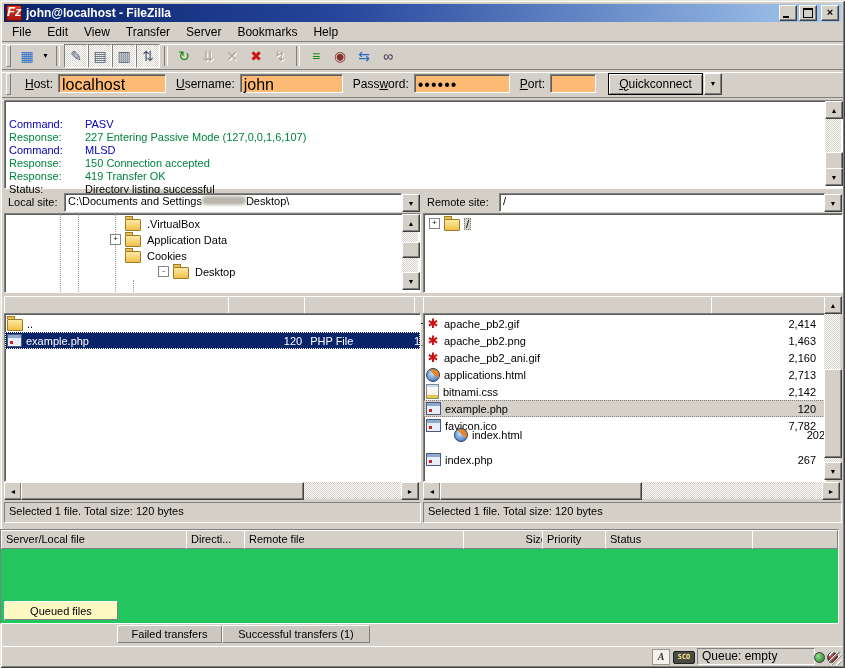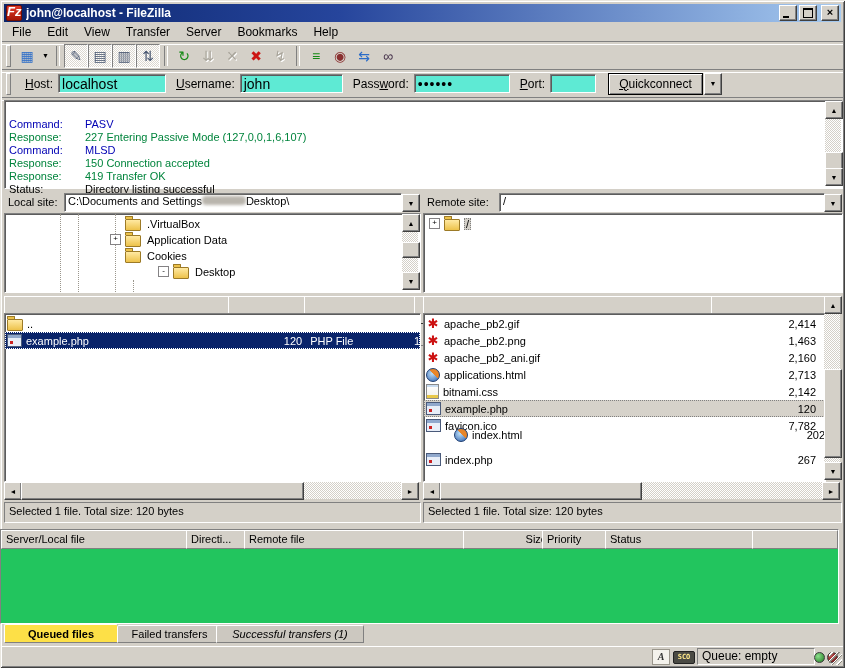--- a/index.html
+++ b/index.html
@@ -38,21 +38,21 @@
   .tbtn[data-color="green"]{color:#168a16;}
   .tbtn[data-color="red"]{color:#cc1512;}
   .tbtn[data-color="blue"]{color:#2b6cc8;}
   .tbtn[data-color="maroon"]{color:#8a3030;}
   .tbtn[data-color="dark"]{color:#45314a;}
   .tsep{width:2px;height:20px;border-left:1px solid #808080;border-right:1px solid #fff;margin:0 4px;flex:0 0 auto;}
   .ddbtn{width:13px;height:22px;display:flex;align-items:center;justify-content:center;font-size:7px;flex:0 0 auto;}
   
   .quickbar{position:absolute;left:4px;top:71px;right:4px;height:25px;display:flex;align-items:center;}
   .qlabel{margin:0 5px 0 10px;font-size:12px;white-space:nowrap;}
-  .tfield{height:15px;background:#5eead4;padding:1px 3px;font-size:14px;
+  .tfield{height:15px;background:#fdba74;padding:1px 3px;font-size:16px;
     border:1px solid;border-color:#808080 #fff #fff #808080;box-shadow:inset 1px 1px 0 #5c5c5c;}
   .qbtn{margin-left:12px;height:20px;padding:0 10px;background:#d4d0c8;font-size:12px;display:flex;align-items:center;
     border:1px solid #000;box-shadow:inset 1px 1px 0 #fff,inset -1px -1px 0 #808080;}
   .qdd{width:16px;height:20px;background:#d4d0c8;display:flex;align-items:center;justify-content:center;font-size:7px;
     border:1px solid;border-color:#fff #404040 #404040 #fff;box-shadow:inset -1px -1px 0 #808080;margin-left:1px;}
   
   .logbox{position:absolute;left:4px;top:100px;width:837px;height:87px;background:#fff;}
   .logline{position:relative;height:13px;line-height:13px;white-space:nowrap;}
   .logline .lab{position:absolute;left:4px;}
   .logline .msg{position:absolute;left:80px;}
@@ -113,21 +113,21 @@
     border:1px solid;border-color:#808080 #fff #fff #808080;}
   
   .queuebox{position:absolute;left:0;top:529px;width:837px;height:93px;background:#22c55e;
     border:1px solid;border-color:#808080 #fff #fff #808080;}
   .qhdr{position:absolute;top:0;height:17px;background:#d4d0c8;line-height:16px;padding:0 4px;white-space:nowrap;overflow:hidden;
     border:1px solid;border-color:#fff #808080 #808080 #fff;}
   .qhdr.num{text-align:right;}
   
   .tab{position:absolute;top:625px;height:16px;background:#ccc8c0;display:flex;align-items:center;justify-content:center;
     border:1px solid;border-color:#fff #808080 #808080 #fff;border-radius:2px 2px 0 0;padding:0 10px;}
-  .tab.active{background:#fde047;font-weight:bold;height:17px;top:624px;}
+  .tab.active{background:#fef9c3;font-weight:normal;height:17px;top:601px;}
   
   .statusbar{position:absolute;left:2px;right:2px;bottom:3px;height:18px;border-top:1px solid #fff;}
   .dt-icon{position:absolute;left:650px;top:2px;width:16px;height:14px;background:#f4f2ec;border:1px solid #9a968c;
     font:bold italic 10px/13px "Liberation Serif",serif;text-align:center;color:#333;}
   .sl-icon{position:absolute;left:671px;top:4px;width:20px;height:11px;background:#4a4a44;border:1px solid #222;border-radius:2px;
     color:#ffe98a;font:bold 7px/10px "DejaVu Sans Mono",monospace;text-align:center;letter-spacing:0;}
   .queuebadge{position:absolute;left:695px;top:1px;width:108px;height:15px;background:#d4d0c8;line-height:14px;padding:0 4px;
     border:1px solid;border-color:#808080 #fff #fff #808080;font-size:12px;}
   .led{position:absolute;top:5px;width:9px;height:9px;border-radius:50%;border:1px solid #3a3a3a;}
   .led.green{left:812px;background:radial-gradient(circle at 35% 35%,#8fe08f,#1e7a1e);}
@@ -418,21 +418,21 @@
     <div class="qhdr" style="left:185px;width:58px;">Directi...</div>
     <div class="qhdr" style="left:243px;width:219px;">Remote file</div>
     <div class="qhdr num" style="left:462px;width:79px;">Size</div>
     <div class="qhdr" style="left:541px;width:63px;">Priority</div>
     <div class="qhdr" style="left:604px;width:147px;">Status</div>
     <div class="qhdr" style="left:751px;right:0;"></div>
   </div>
 
   <div class="tab active" style="left:4px;width:92px;">Queued files</div>
   <div class="tab" style="left:117px;width:83px;">Failed transfers</div>
-  <div class="tab" style="left:216px;width:126px;font-style:italic;">Successful transfers (1)</div>
+  <div class="tab" style="left:222px;width:126px;">Successful transfers (1)</div>
 
   <div class="statusbar">
     <div class="dt-icon">A</div>
     <div class="sl-icon">SCO</div>
     <div class="queuebadge">Queue: empty</div>
     <div class="led green"></div>
     <div class="led red"></div>
     <div class="sizegrip"></div>
   </div>
 

